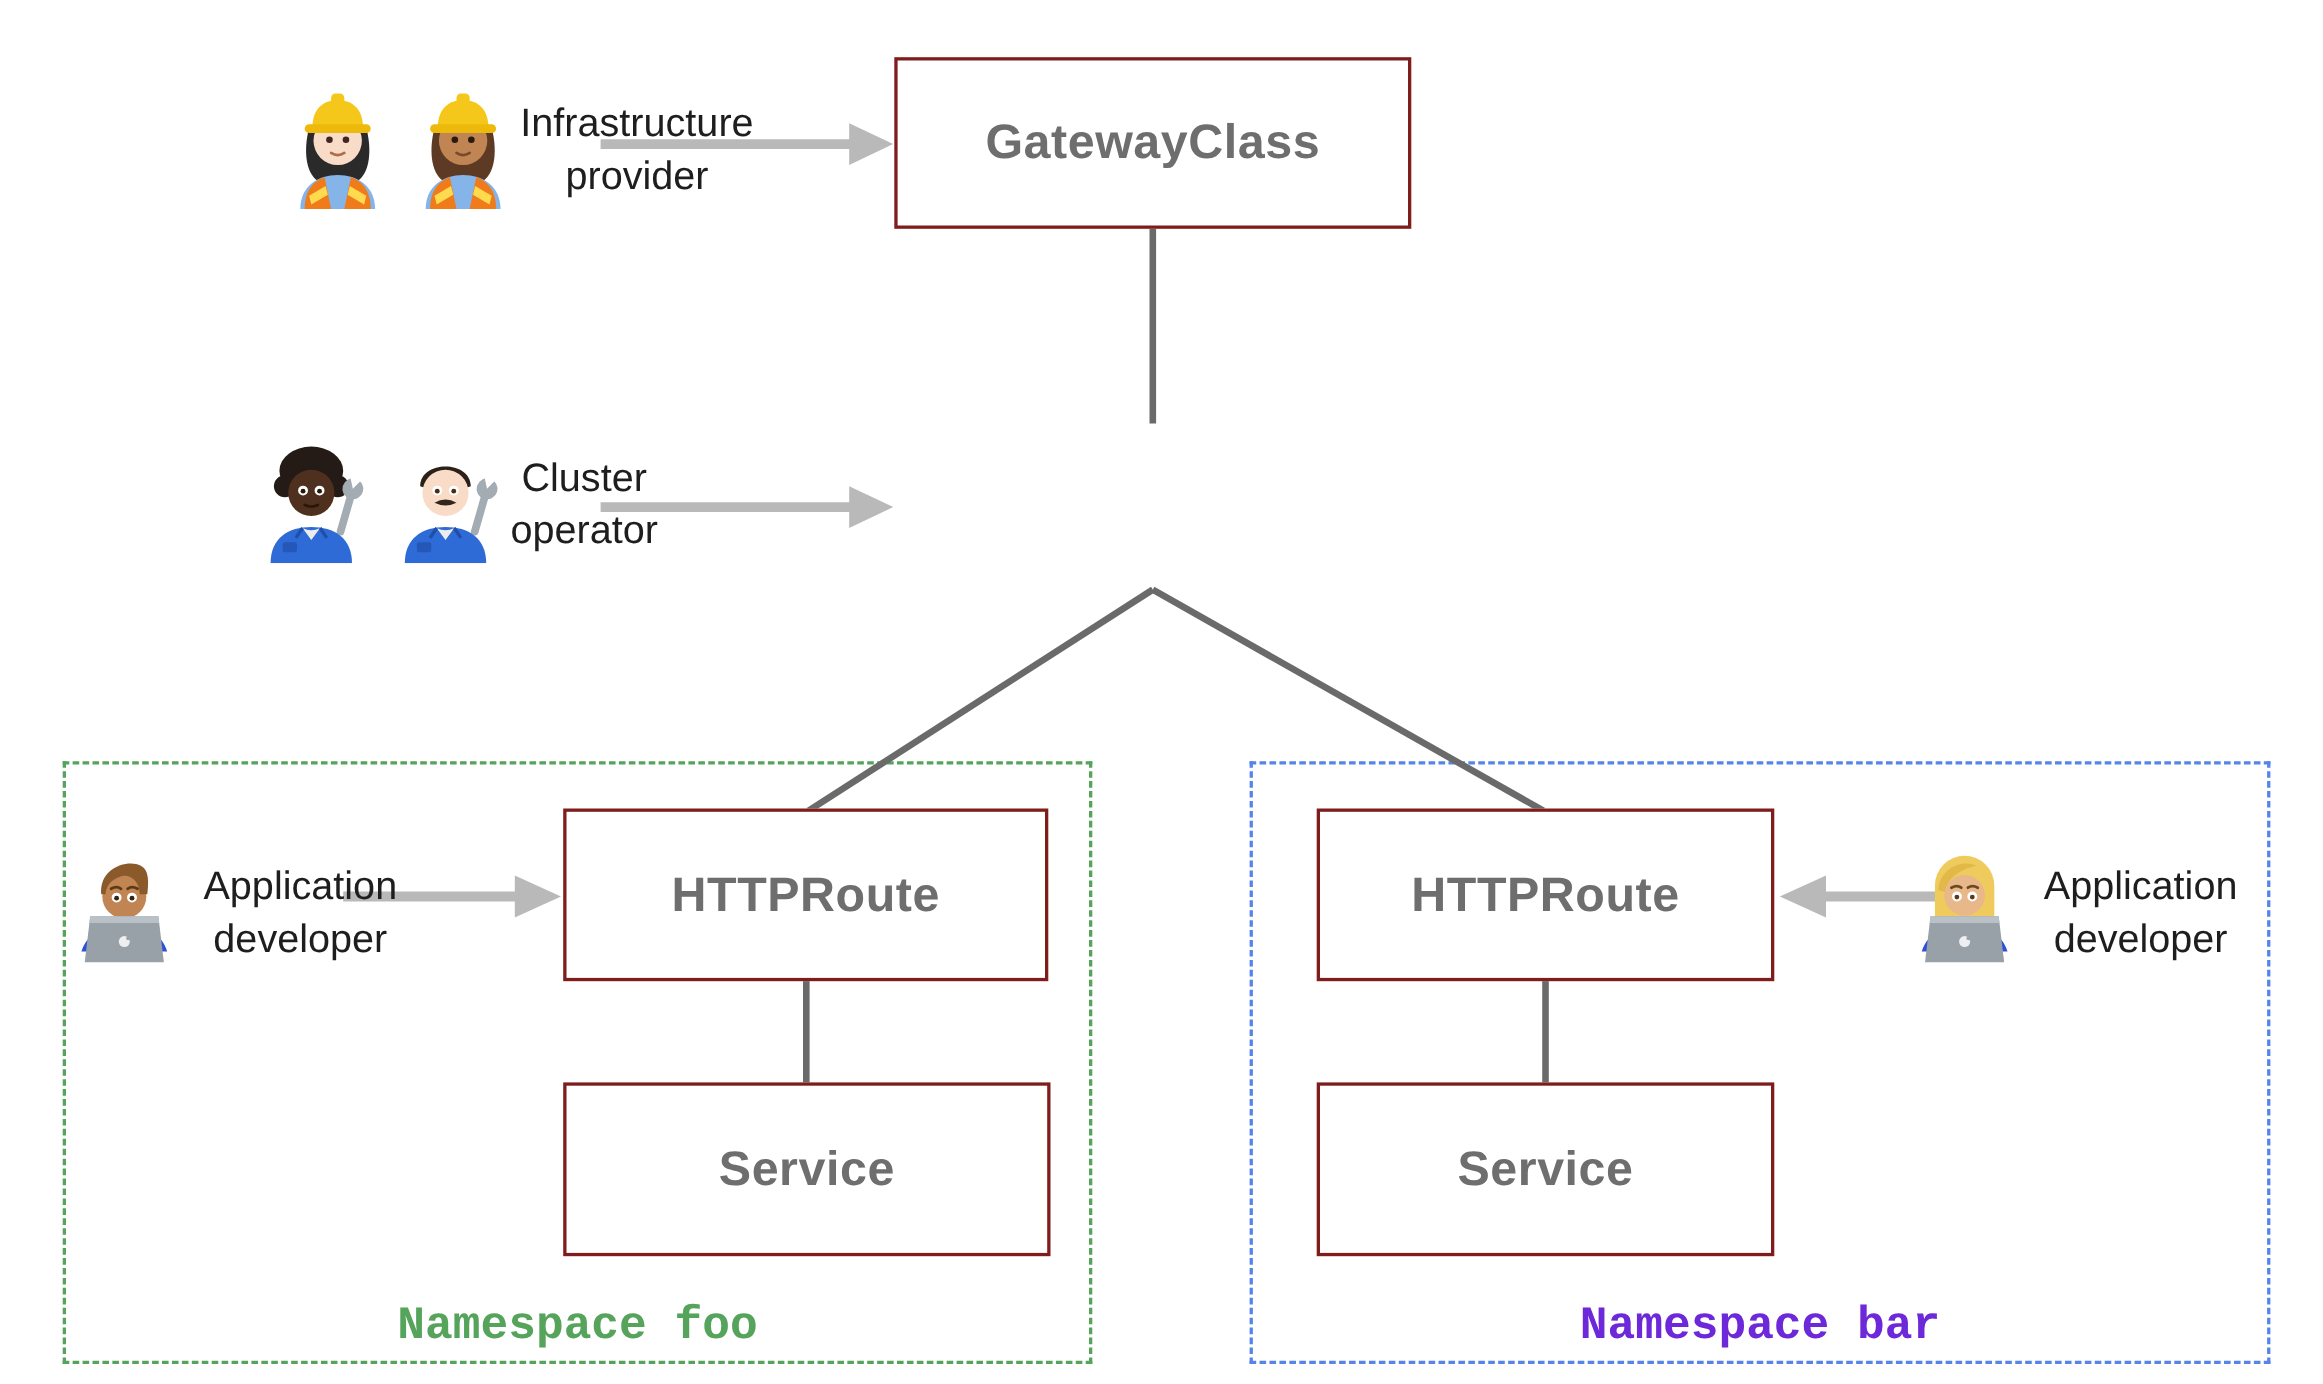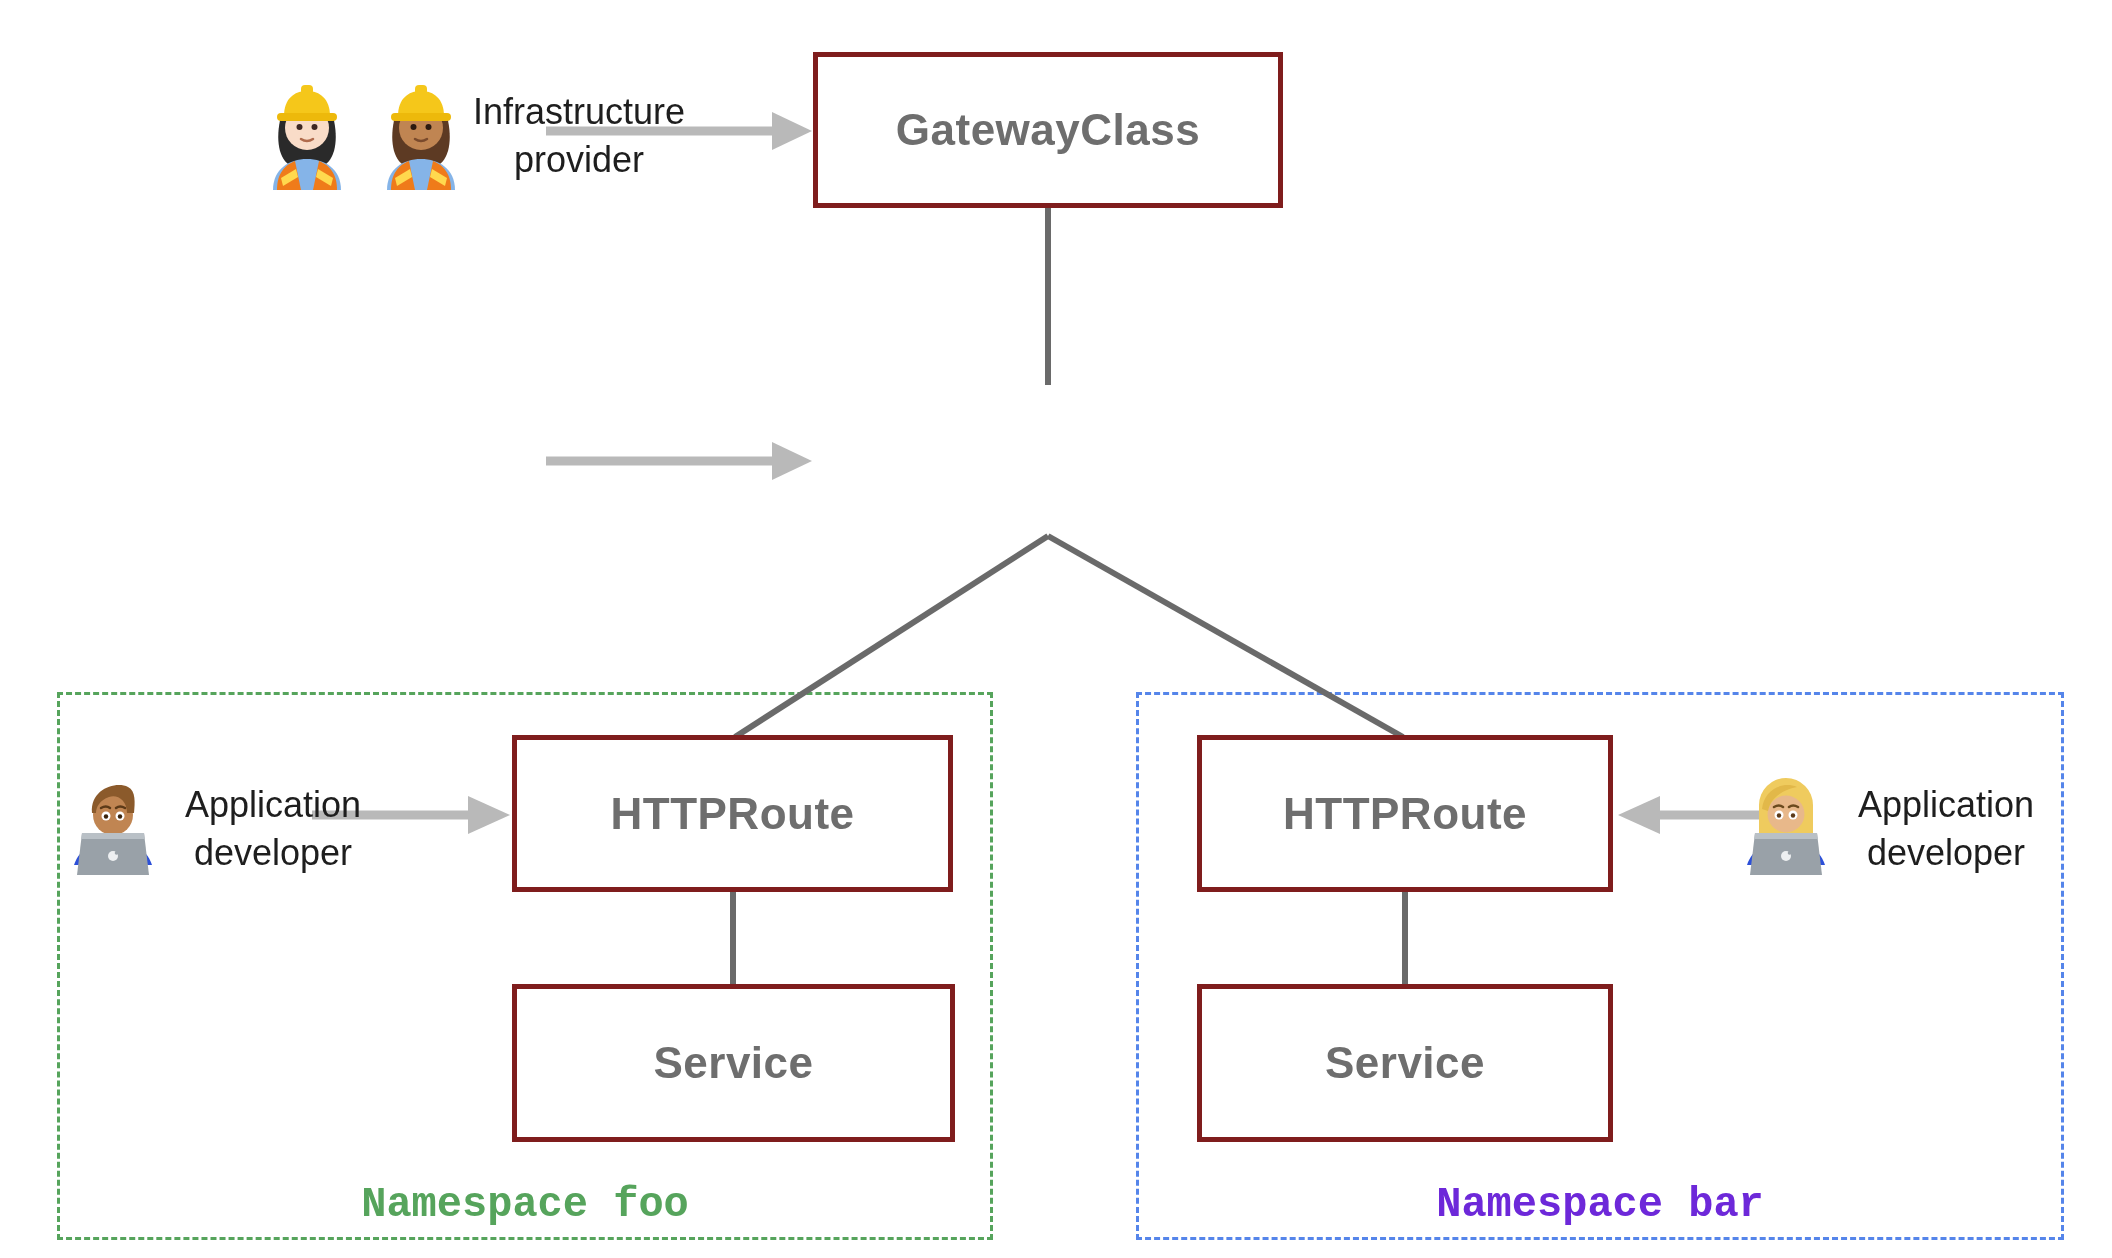--- a/index.html
+++ b/index.html
@@ -8,21 +8,21 @@
     position:relative;
     width:2112px;height:1258px;
     background:#ffffff;
     font-family:"Liberation Sans", sans-serif;
     overflow:hidden;
   }
   #lines{position:absolute;left:0;top:0;width:2112px;height:1258px;}
   .node{
     position:absolute;
     box-sizing:border-box;
-    border:5px solid #7f1d1d;
+    border:3px solid #7f1d1d;
     background:#ffffff;
     display:flex;align-items:center;justify-content:center;
     font-size:44px;font-weight:bold;color:#6E6E6E;
     letter-spacing:0.5px;
   }
   .namespace{
     position:absolute;
     box-sizing:border-box;
   }
   .namespace.foo{border:3px dashed #56A45C;}
@@ -212,20 +212,31 @@
       <svg class="emoji" width="104" height="120">
           <use href="#worker-light"></use>
         </svg>
       <svg class="emoji" width="104" height="120">
           <use href="#worker-medium"></use>
         </svg>
     </div>
     <div class="actor-label" style="width:320px;">Infrastructure provider</div>
   </div>
 
+  <div class="actor" style="left:230px;top:392px;width:320px;">
+    <div class="emoji-row">
+      <svg class="emoji" width="112" height="120">
+          <use href="#mech-dark"></use>
+        </svg>
+      <svg class="emoji" width="112" height="120">
+          <use href="#mech-light"></use>
+        </svg>
+    </div>
+    <div class="actor-label" style="width:220px;">Cluster operator</div>
+  </div>
 
   <div class="actor" style="left:58px;top:763px;width:320px;">
     <div class="emoji-row">
       <svg class="emoji" width="110" height="112">
           <use href="#tech-man"></use>
         </svg>
     </div>
     <div class="actor-label" style="width:280px;">Application developer</div>
   </div>
 

